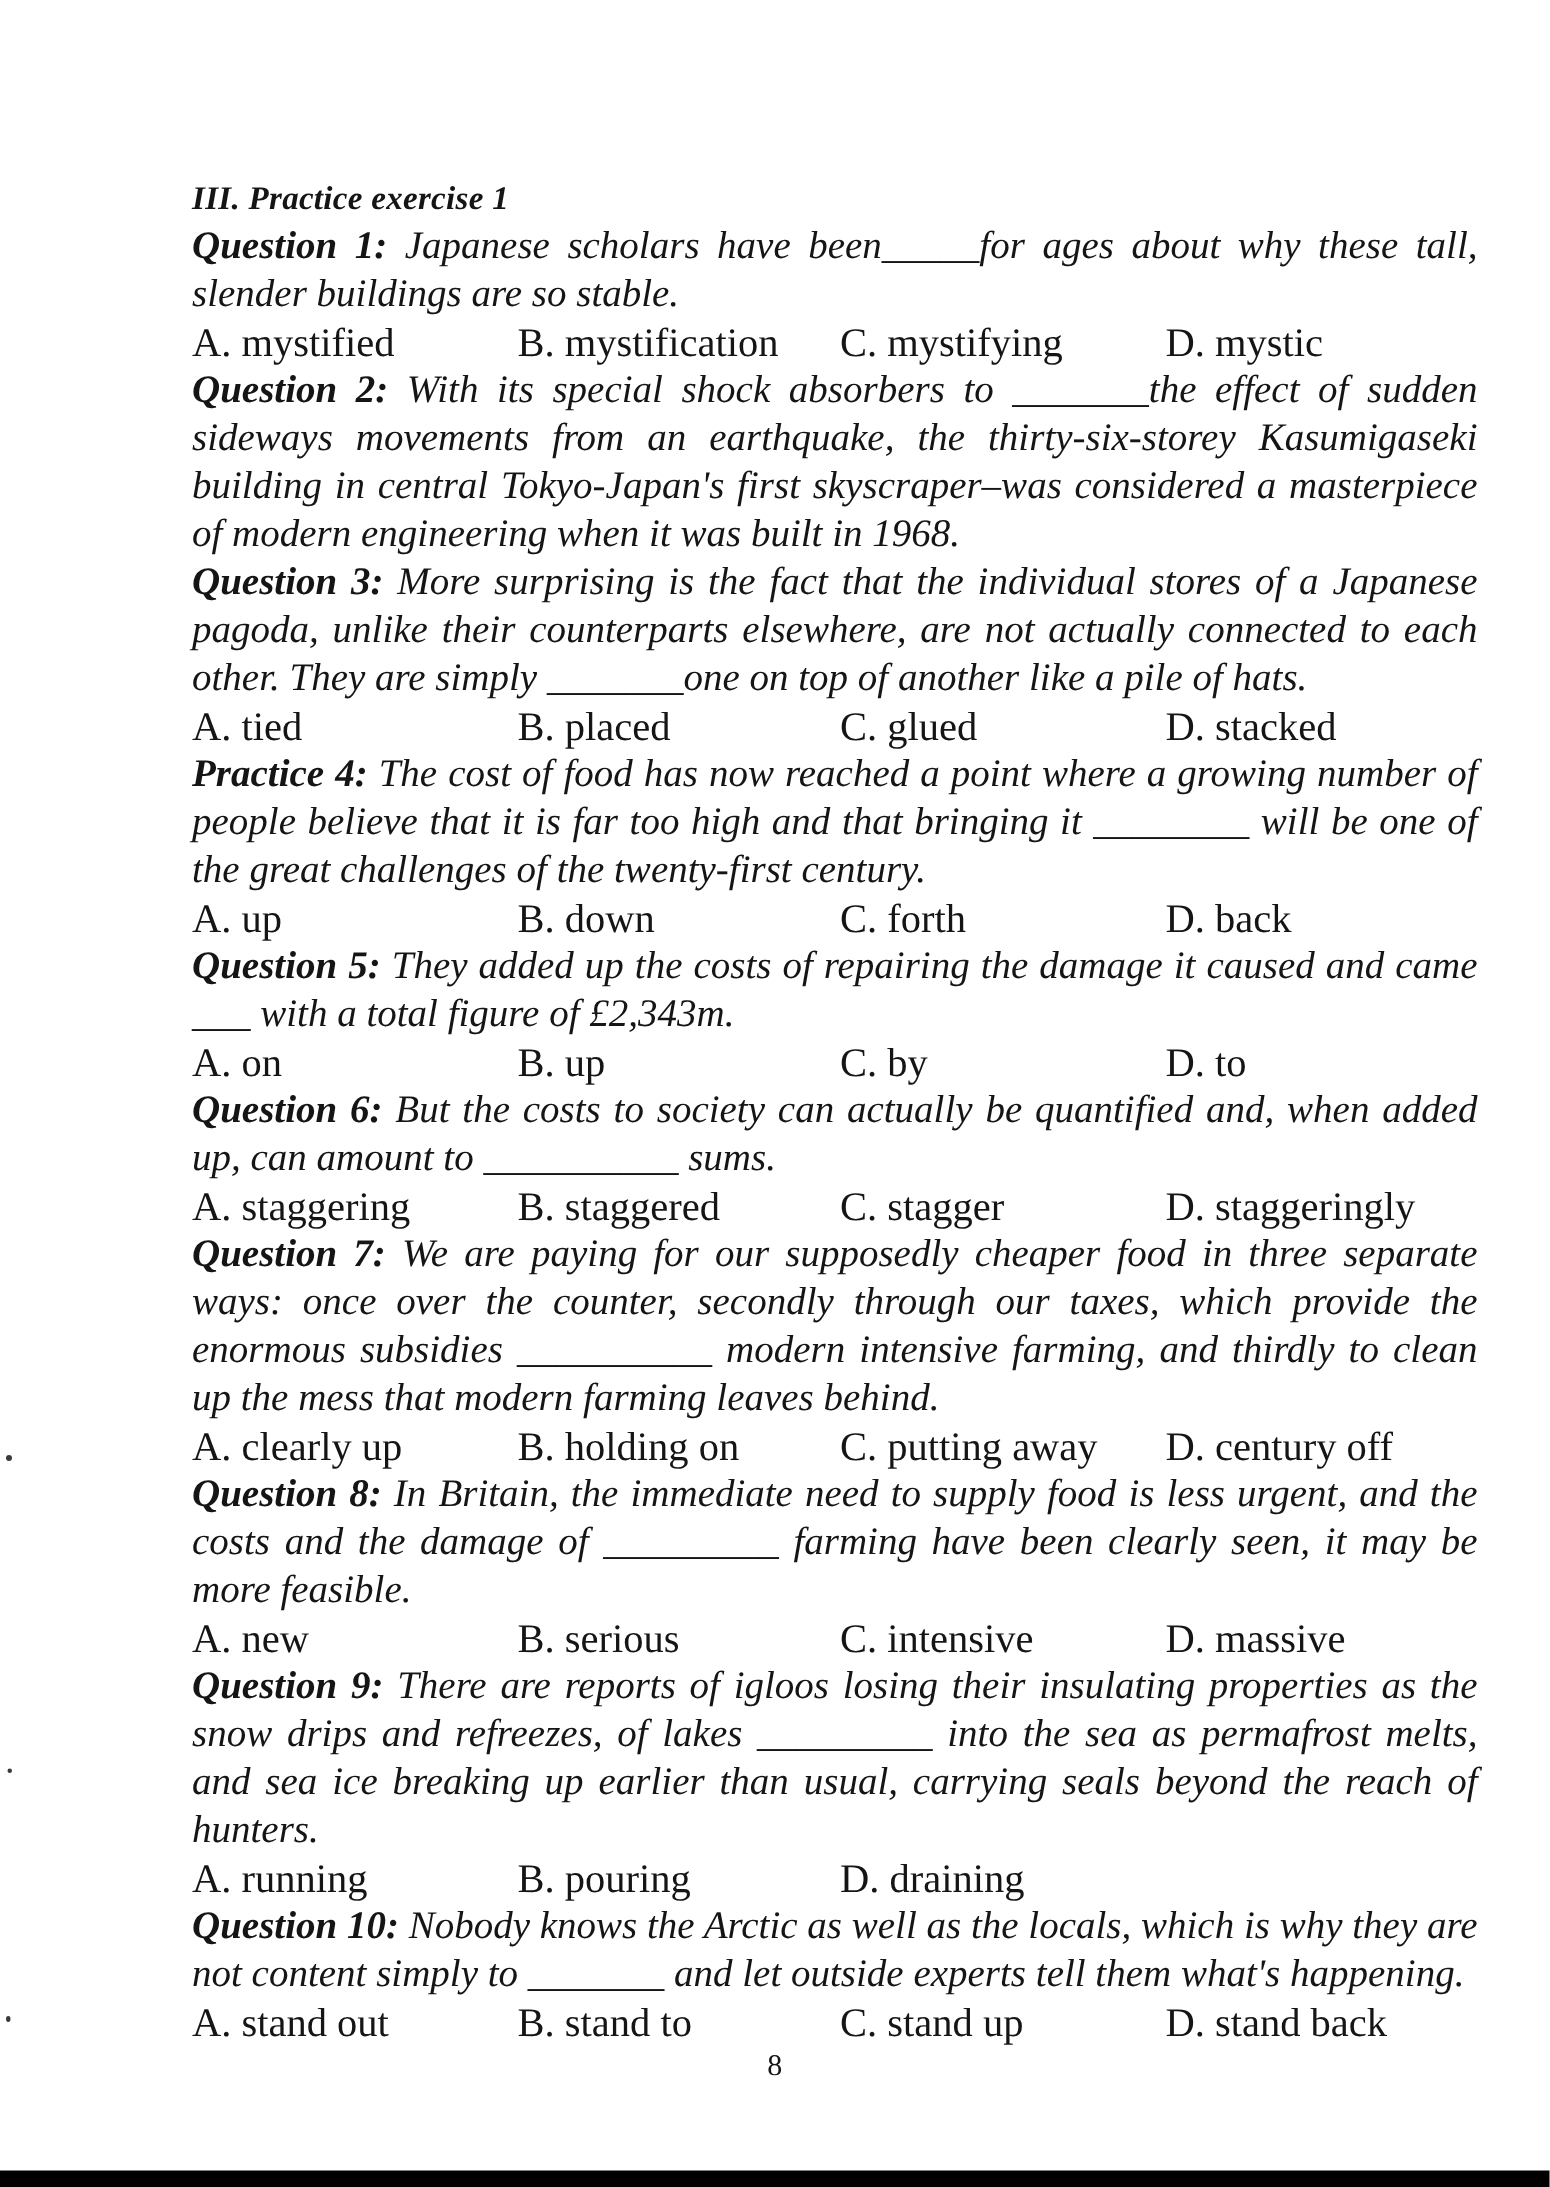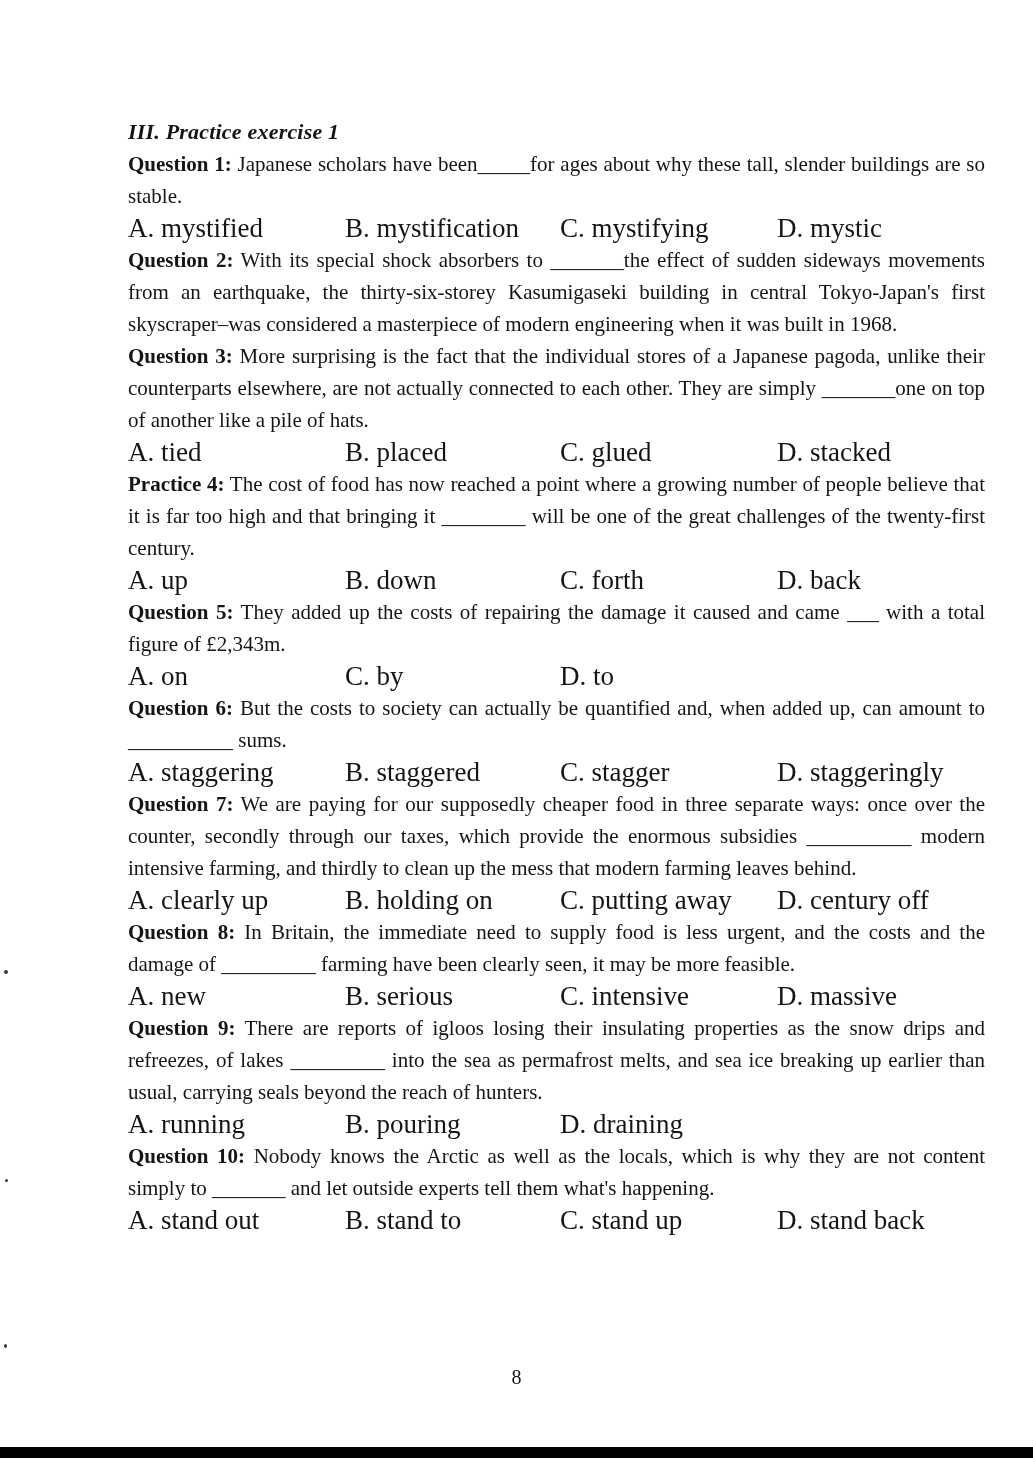--- a/index.html
+++ b/index.html
@@ -26,22 +26,23 @@
     font-size: 22px;
     line-height: 32px;
     margin: 0;
     font-weight: bold;
     font-style: italic;
     letter-spacing: 0.2px;
   }
   .qtext {
     margin: 0;
     text-align: justify;
-    font-size: 21px;
+    font-size: 26px;
     line-height: 32px;
+    font-style: italic;
   }
   .qlabel {
     font-weight: bold;
   }
   .options {
     display: grid;
     grid-template-columns: 217px 215px 217px auto;
     font-size: 27px;
     line-height: 32px;
   }
@@ -108,20 +109,21 @@
       <span class="opt">B. down</span>
       <span class="opt">C. forth</span>
       <span class="opt">D. back</span>
     </div>
   </div>
 
   <div class="question">
     <p class="qtext"><b class="qlabel">Question 5:</b><span> They added up the costs of repairing the damage it caused and came ___ with a total figure of £2,343m.</span></p>
     <div class="options">
       <span class="opt">A. on</span>
+      <span class="opt">B. up</span>
       <span class="opt">C. by</span>
       <span class="opt">D. to</span>
     </div>
   </div>
 
   <div class="question">
     <p class="qtext"><b class="qlabel">Question 6:</b><span> But the costs to society can actually be quantified and, when added up, can amount to __________ sums.</span></p>
     <div class="options">
       <span class="opt">A. staggering</span>
       <span class="opt">B. staggered</span>

